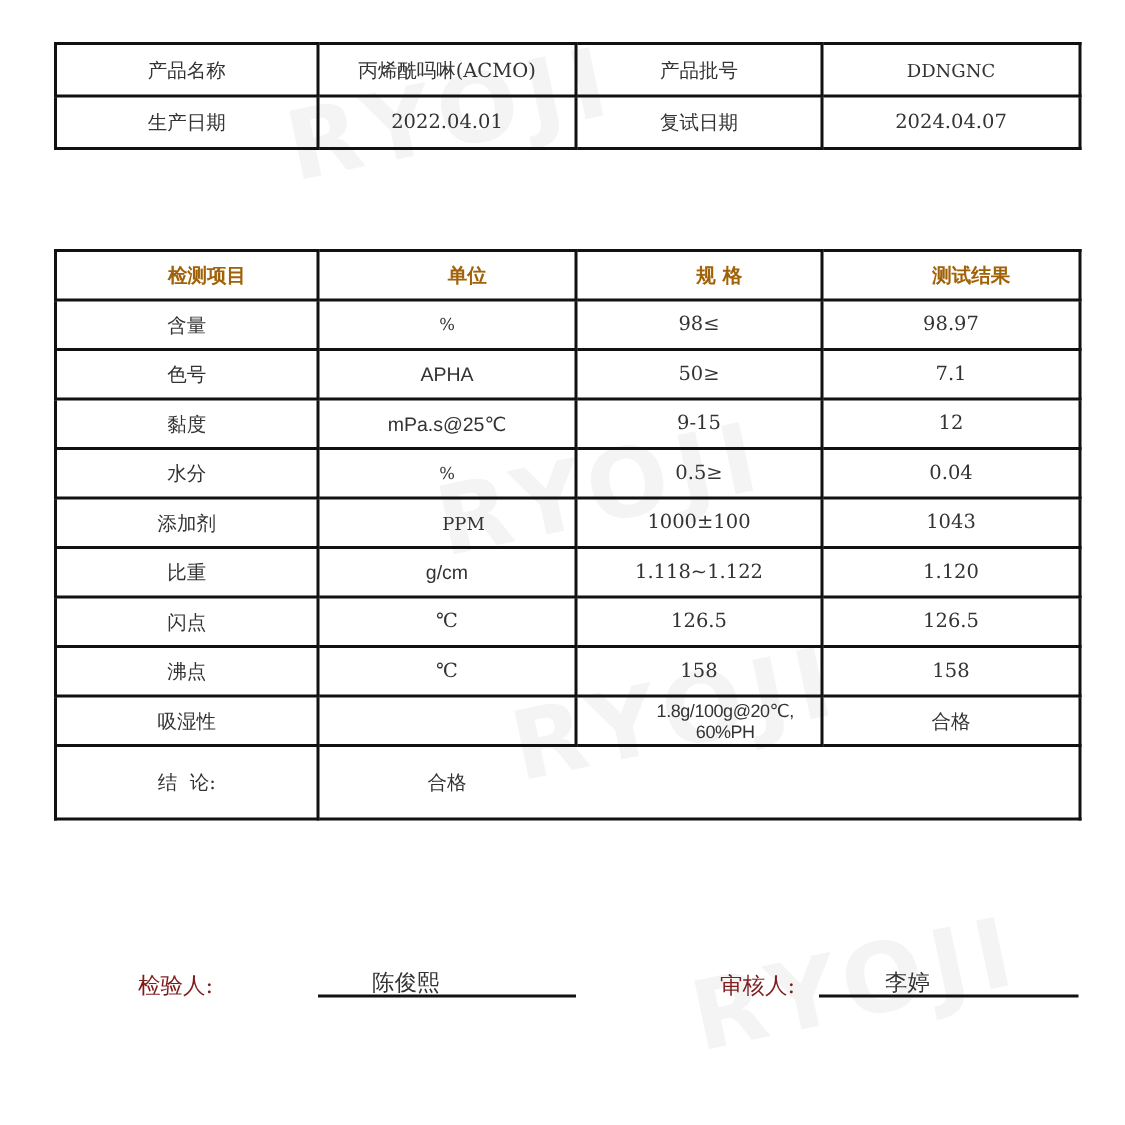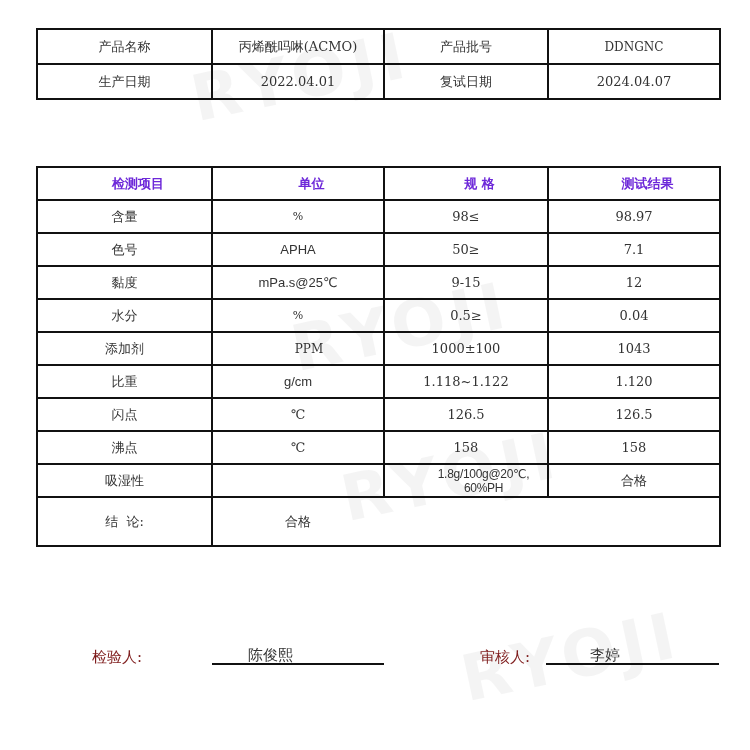--- a/index.html
+++ b/index.html
@@ -5,21 +5,21 @@
   html, body { margin: 0; padding: 0; background: #ffffff; }
   body { width: 750px; height: 750px; position: relative; overflow: hidden;
          font-family: "DejaVu Serif", "Liberation Serif", serif; color: #222; }
   table { border-collapse: collapse; position: absolute; table-layout: fixed; }
   td { border: 2px solid #111; text-align: center; vertical-align: middle;
        font-size: 13px; padding: 0; color: #333; }
   .t1 { left: 36px; top: 28px; width: 683px; }
   .t1 td { height: 33px; }
   .t2 { left: 36px; top: 166px; width: 683px; }
   .t2 td { height: 31px; }
-  .t2 .hdr td { font-weight: bold; font-family: "DejaVu Sans", "Liberation Sans", sans-serif; font-size: 13px; color: #6d28d9; padding-left: 27px; }
+  .t2 .hdr td { font-weight: bold; font-family: "DejaVu Sans", "Liberation Sans", sans-serif; font-size: 13px; color: #a16207; padding-left: 27px; }
   .sans { font-family: "Liberation Sans", "DejaVu Sans", sans-serif; }
   .t2 .concl td { height: 47px; }
   .concl-val { text-align: left !important; padding-left: 72px !important; }
   .spec-sm { font-size: 12px; letter-spacing: -0.3px; padding-left: 35px; }
   .sig { position: absolute; font-size: 15px; color: #7f1d1d; }
   .sig-line { position: absolute; border-bottom: 2px solid #111; height: 0; }
   .sig-name { position: absolute; font-size: 15px; color: #333; }
   .watermark { position: absolute; font-family: "DejaVu Sans", sans-serif; font-weight: bold;
                color: rgba(0,0,0,0.045); font-size: 64px; letter-spacing: 6px;
                transform: rotate(-12deg); pointer-events: none; }

